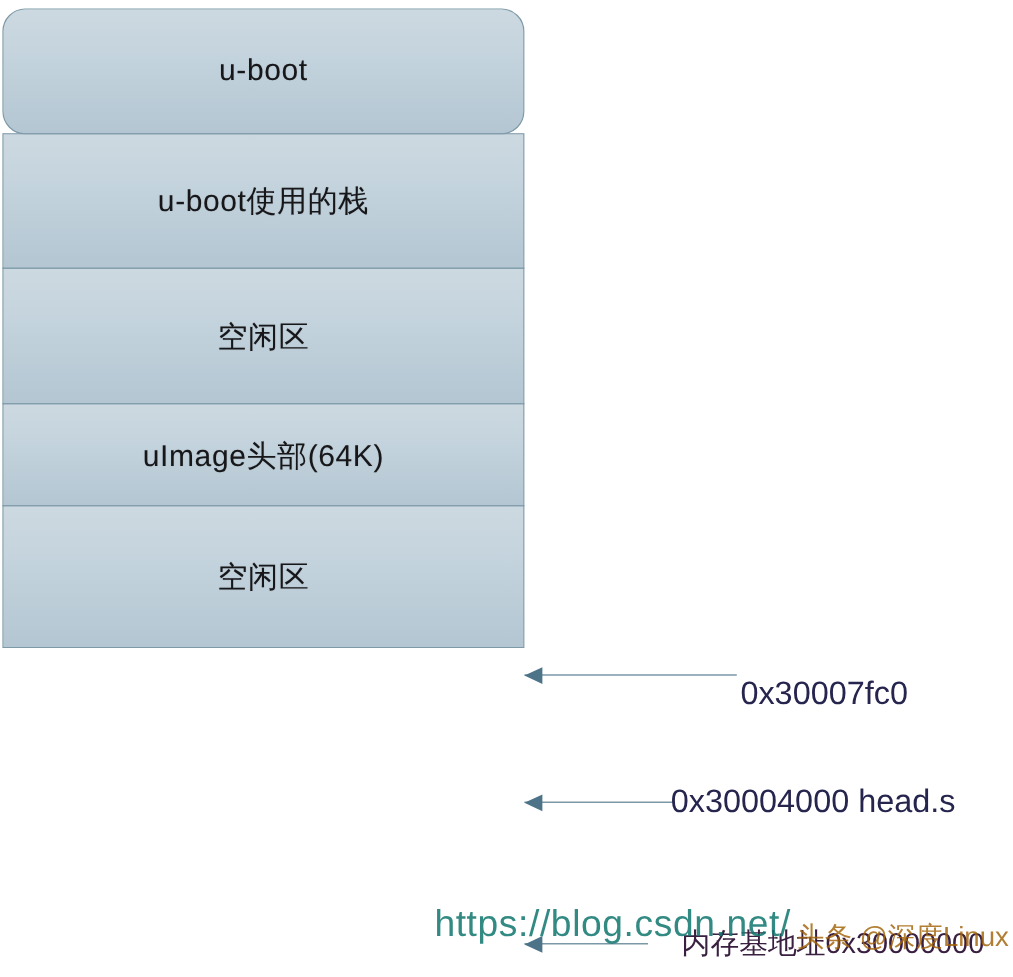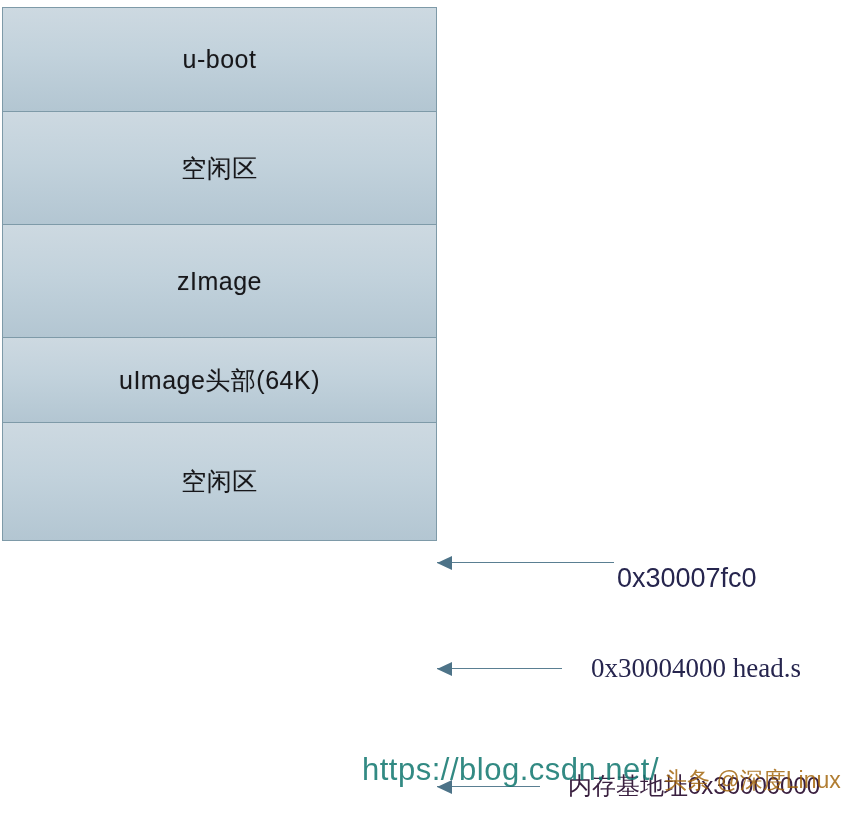--- a/index.html
+++ b/index.html
@@ -36,20 +36,21 @@
     box-sizing: border-box;
     border: 1px solid #7e9aa8;
     background: linear-gradient(to bottom, #cdd9e1 0%, #c2d2dc 45%, #b3c6d2 100%);
     display: flex;
     align-items: center;
     justify-content: center;
     margin-top: -1px;
   }
   .mem-block:first-child {
     margin-top: 0;
+    border-radius: 19px;
   }
 
   .mem-label {
     color: #17171a;
     font-size: 25px;
     letter-spacing: 0.5px;
     white-space: nowrap;
     text-shadow: 0 0 1px rgba(0,0,0,0.18);
   }
 
@@ -114,44 +115,44 @@
 </style>
 </head>
 <body>
 
 <div id="diagram">
 
   <div class="mem-column">
     <div class="mem-block" style="height:105px;">
       <span class="mem-label">u-boot</span>
     </div>
+    <div class="mem-block" style="height:113px;">
+      <span class="mem-label">u-boot使用的栈</span>
+    </div>
     <div class="mem-block" style="height:114px;">
       <span class="mem-label">空闲区</span>
-    </div>
-    <div class="mem-block" style="height:114px;">
-      <span class="mem-label">zImage</span>
     </div>
     <div class="mem-block" style="height:86px;">
       <span class="mem-label">uImage头部(64K)</span>
     </div>
     <div class="mem-block" style="height:119px;">
       <span class="mem-label">空闲区</span>
     </div>
   </div>
 
   <div class="annotation" style="top:562px;">
     <div class="ann-line" style="left:437px; width:177px;"></div>
     <div class="ann-head" style="left:437px;"></div>
     <div class="ann-text" style="left:617px;margin-top:16px;">0x30007fc0</div>
   </div>
 
   <div class="annotation" style="top:668px;">
     <div class="ann-line" style="left:437px; width:125px;"></div>
     <div class="ann-head" style="left:437px;"></div>
-    <div class="ann-text" style="left:591px;font-family:Liberation Serif, serif;">0x30004000 head.s</div>
+    <div class="ann-text" style="left:559px;">0x30004000 head.s</div>
   </div>
 
   <div class="annotation" style="top:786px;">
     <div class="ann-line" style="left:437px; width:103px;"></div>
     <div class="ann-head" style="left:437px;"></div>
     <div class="ann-text small" style="left:540px;margin-left:28px;">内存基地址0x30000000</div>
   </div>
 
   <div class="wm-url">https://blog.csdn.net/</div>
   <div class="wm-brand">头条 @深度Linux</div>

